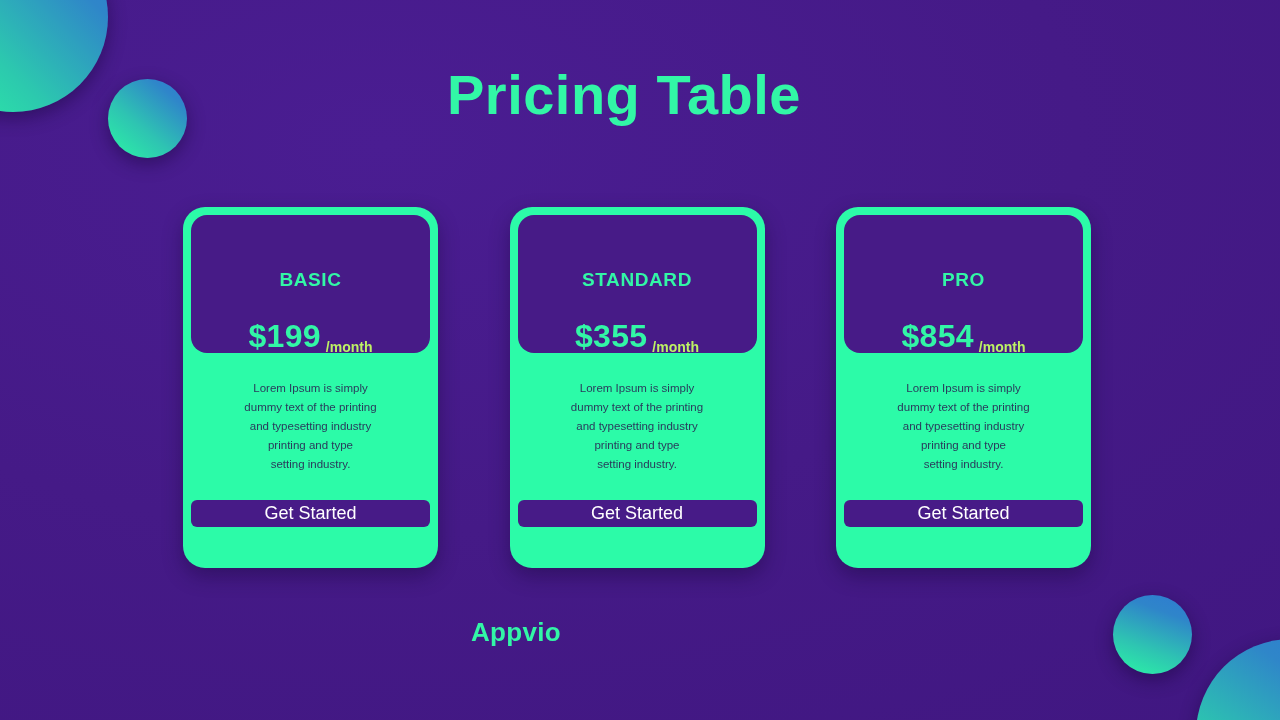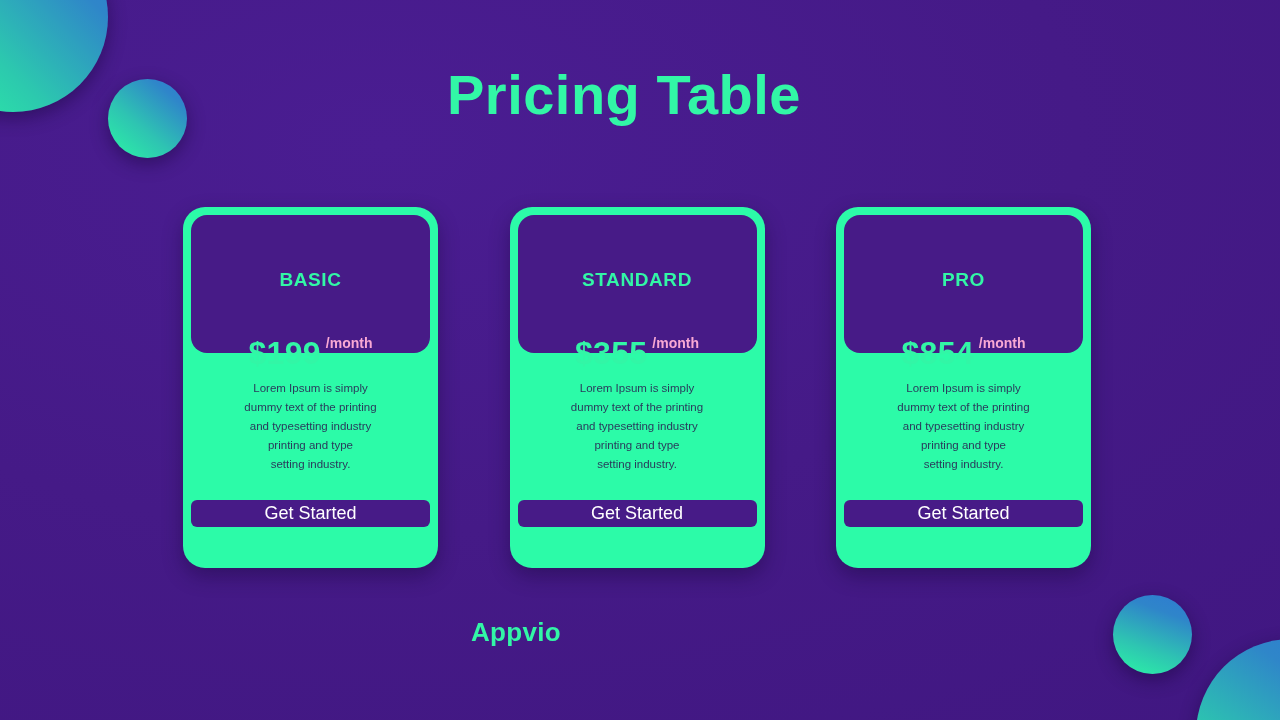--- a/index.html
+++ b/index.html
@@ -71,28 +71,28 @@
     font-size:19px; font-weight:bold; letter-spacing:.6px;
     color:#32F6A6;
     margin-top:24px;
   }
   .divider {
     width:190px; height:1px;
     background:#31B6C6;
     margin-top:19px;
   }
   .price-row {
-    margin-top:25px;
-    display:flex; align-items:flex-start; justify-content:center;
+    margin-top:8px;
+    display:flex; align-items:flex-end; justify-content:center;
   }
   .price {
     font-size:32px; font-weight:bold; color:#32F6A6; letter-spacing:.3px;
   }
   .period {
-    font-size:14px; font-weight:bold; color:#f9a8d4; margin-left:5px;
+    font-size:14px; font-weight:bold; color:#bef264; margin-left:5px;
   }
   .card-body {
     flex:1; width:100%;
     display:flex; flex-direction:column; 
   }
   .desc {
     margin-top:26px;
     text-align:center;
     font-size:11.5px;
     line-height:19px;

